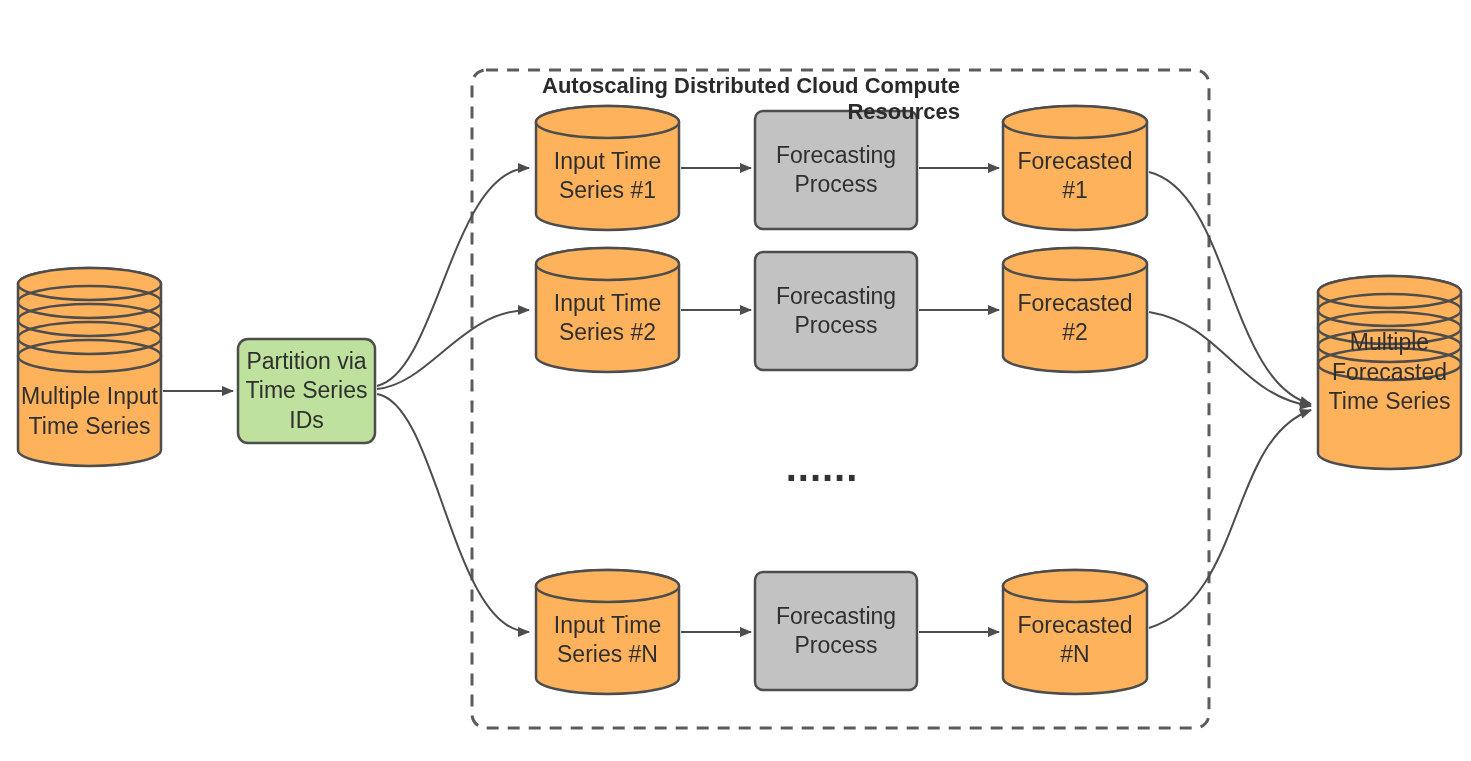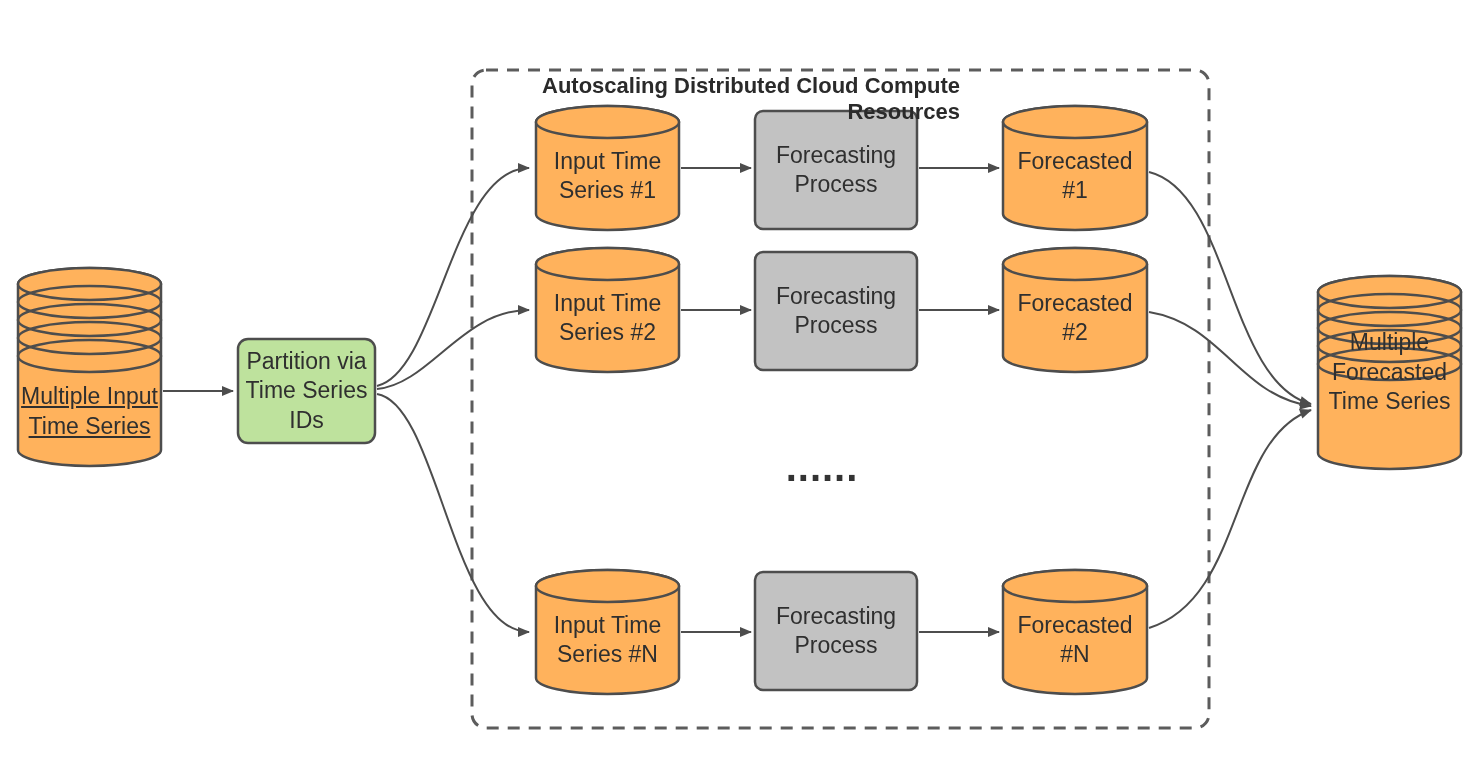--- a/index.html
+++ b/index.html
@@ -105,21 +105,21 @@
       <ellipse class="cyl" cx="1389.5" cy="292" rx="71.5" ry="16"></ellipse>
       <ellipse class="disc" cx="1389.5" cy="310" rx="71.5" ry="16"></ellipse>
       <ellipse class="disc" cx="1389.5" cy="328" rx="71.5" ry="16"></ellipse>
       <ellipse class="disc" cx="1389.5" cy="346" rx="71.5" ry="16"></ellipse>
       <ellipse class="disc" cx="1389.5" cy="364" rx="71.5" ry="16"></ellipse>
     </g>
   </svg>
 
   <div class="title">Autoscaling Distributed Cloud Compute Resources</div>
 
-  <div class="lbl" style="left:18px;top:268px;width:143px;height:198px;padding-top:89px;text-decoration:underline;">Multiple Input
+  <div class="lbl" style="left:18px;top:268px;width:143px;height:198px;padding-top:89px;">Multiple Input
 Time Series</div>
 
   <div class="lbl" style="left:238px;top:339px;width:137px;height:104px;">Partition via
 Time Series
 IDs</div>
 
   <div class="lbl" style="left:536px;top:106px;width:143px;height:124px;padding-top:16px;">Input Time
 Series #1</div>
   <div class="lbl" style="left:755px;top:111px;width:162px;height:118px;">Forecasting
 Process</div>

